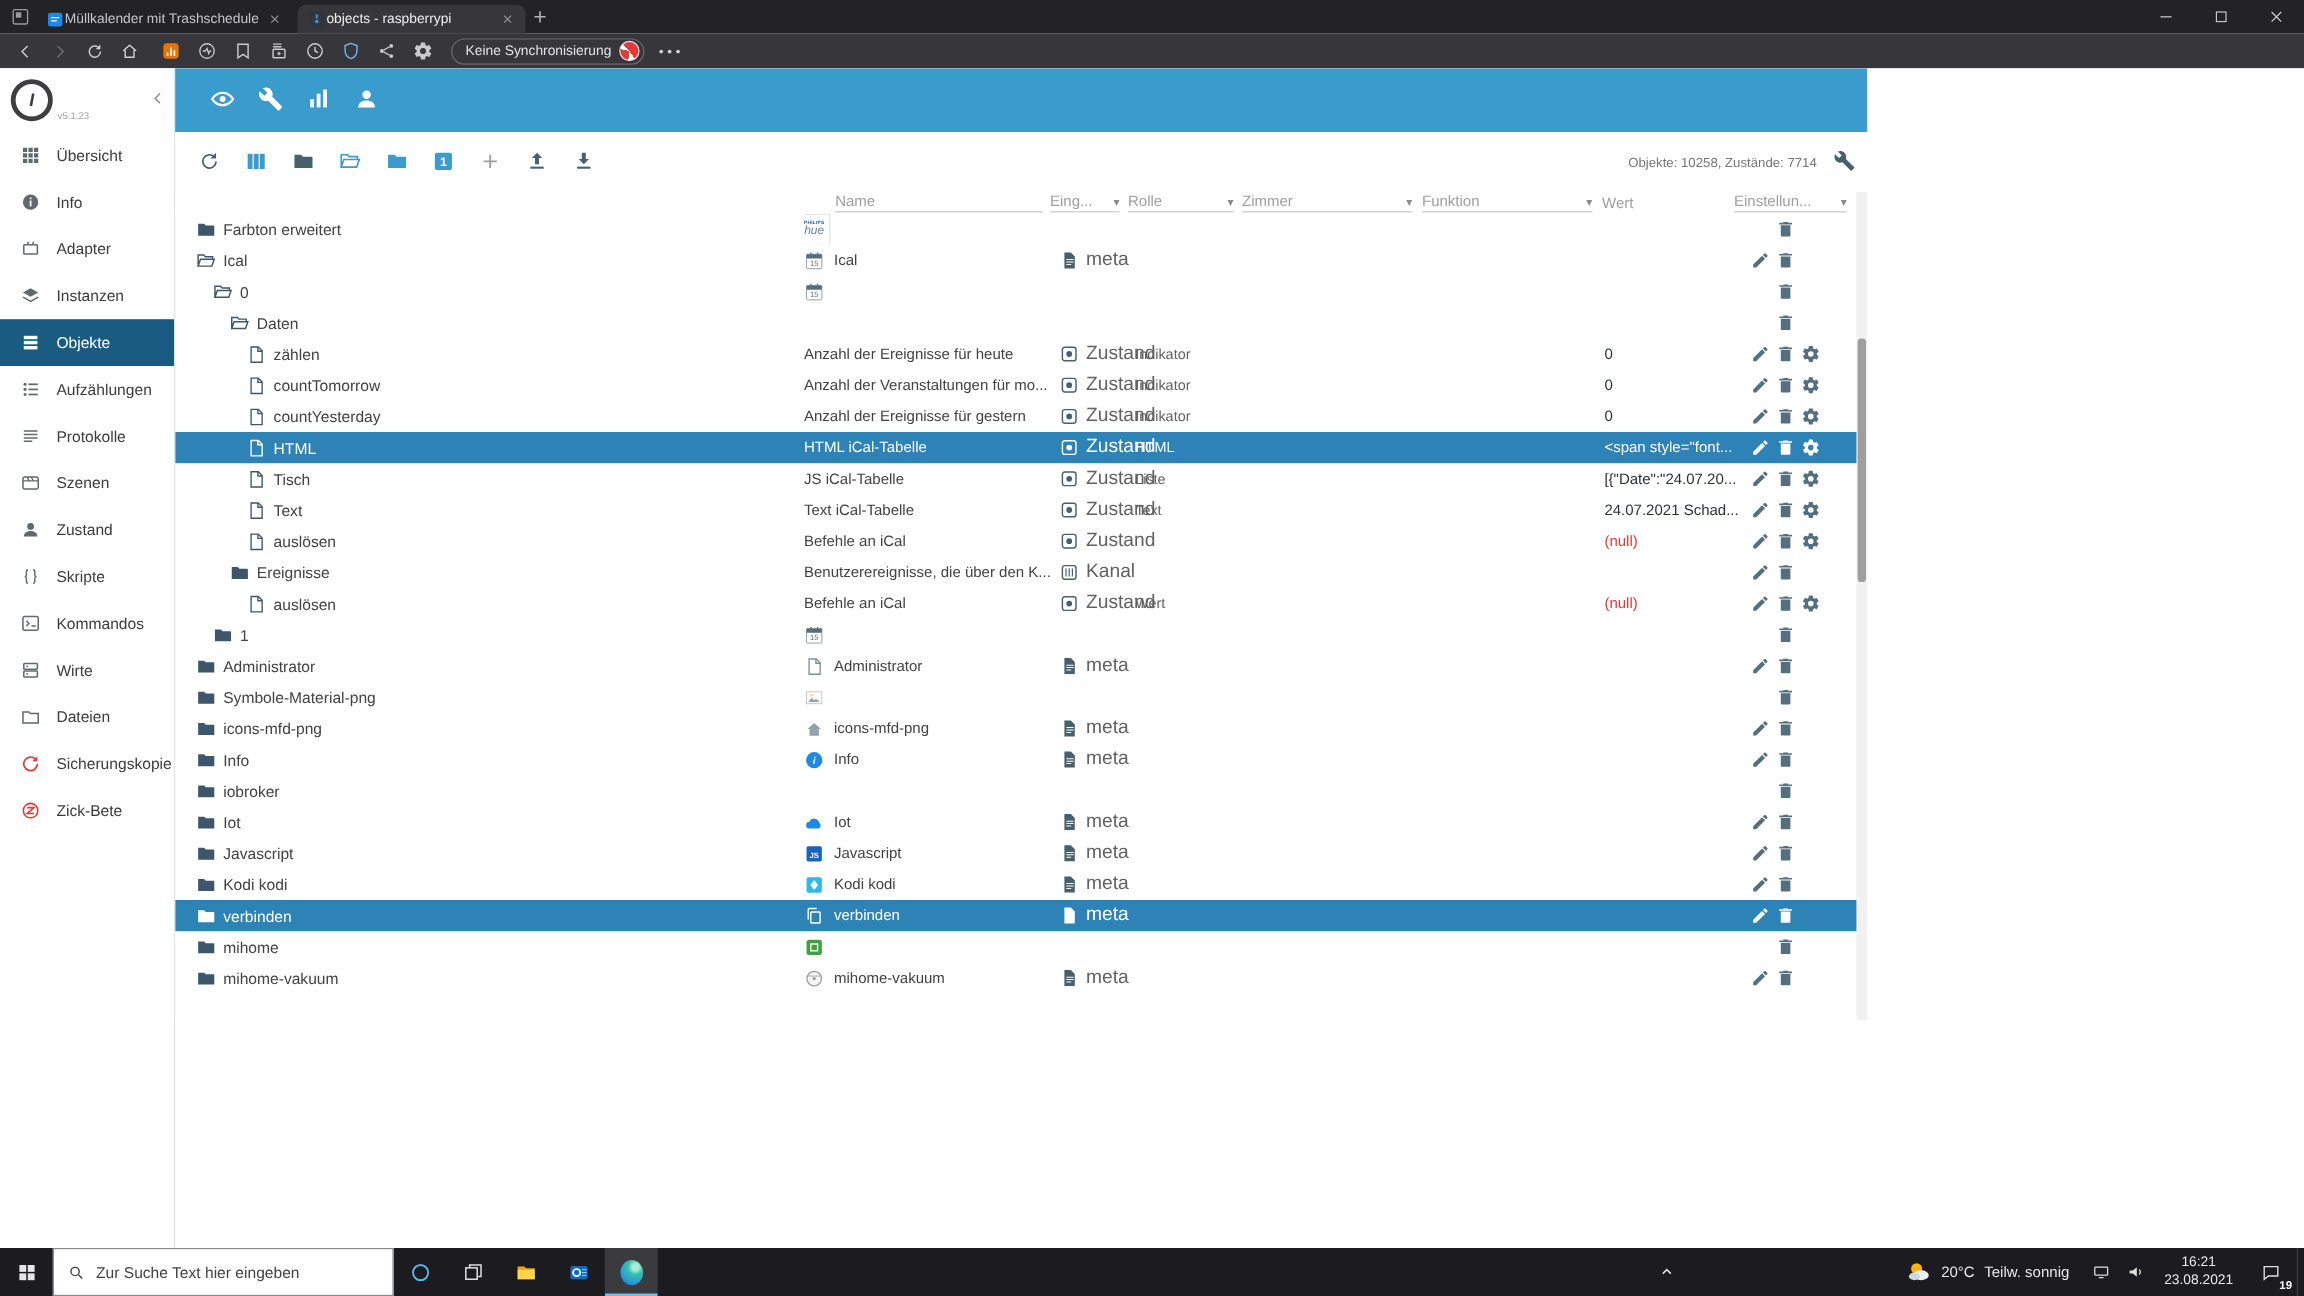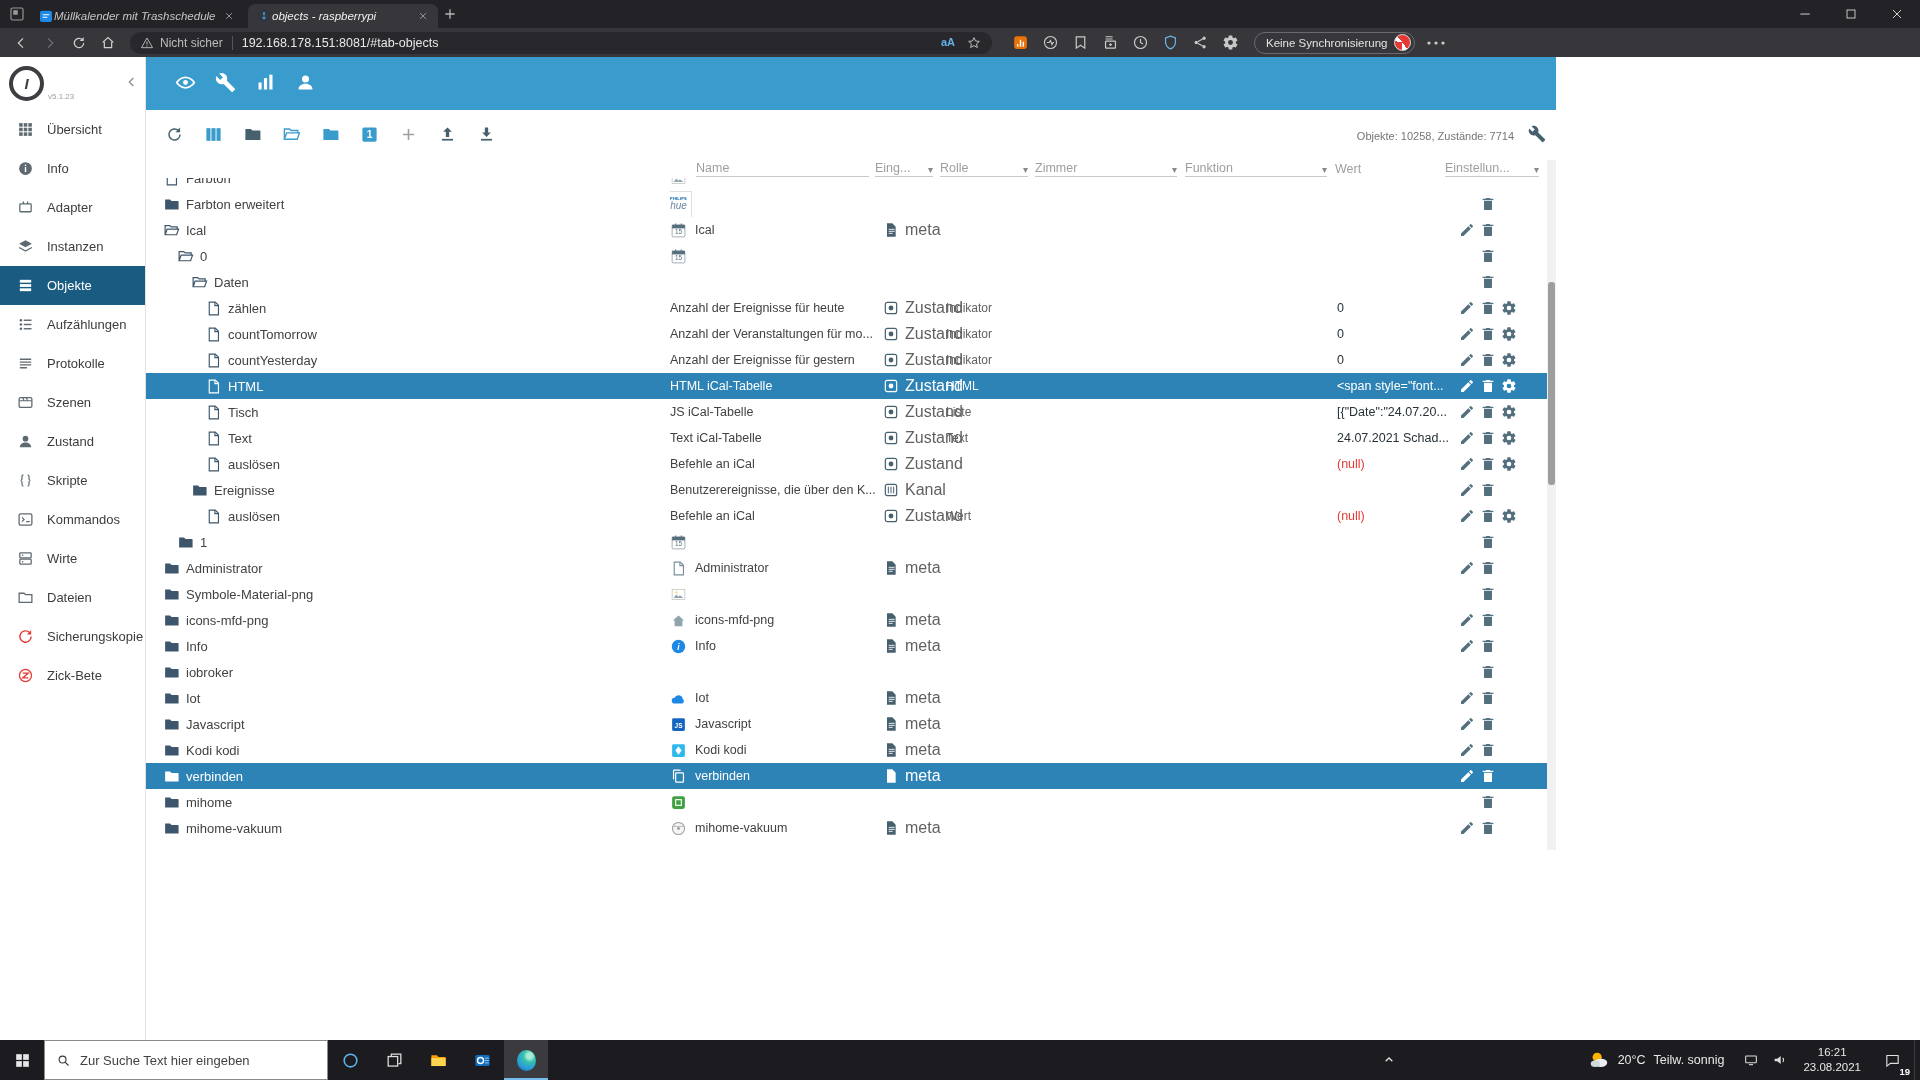--- a/index.html
+++ b/index.html
@@ -11,21 +11,21 @@
   .ic svg{width:100%;height:100%;display:block;}
   .c-dark{color:#46606e;} .c-blue{color:var(--primary);} .c-gray{color:#9e9e9e;}
   .ic-red{color:var(--danger) !important;}
 
   
   .titlebar{position:absolute;left:0;top:0;width:1920px;height:28px;background:#232327;}
   .win-ic{position:absolute;left:8px;top:5px;width:18px;height:18px;color:#9a9a9a;}
   .tab{position:absolute;top:4px;height:24px;border-radius:7px 7px 0 0;display:flex;align-items:center;
        padding:0 8px;font-size:11.5px;color:#c6c6c6;background:transparent;cursor:default;}
   .tab.active{background:#37373b;color:#efefef;}
-  .tab-title{overflow:hidden;white-space:nowrap;flex:1;font-style:italic;}
+  .tab-title{overflow:hidden;white-space:nowrap;flex:1;}
   .tab-close{width:14px;height:14px;margin-left:6px;color:#9a9a9a;}
   .newtab{position:absolute;left:442px;top:6px;width:16px;height:16px;color:#b5b5b5;}
   .win-controls{position:absolute;right:0;top:0;height:28px;display:flex;}
   .wc{width:46px;height:28px;display:flex;align-items:center;justify-content:center;color:#cfcfcf;}
 
   
   .navbar{position:absolute;left:0;top:28px;width:1920px;height:29px;background:#37373b;
           display:flex;align-items:center;padding:0 6px;}
   .nav-btn{width:29px;height:25px;display:flex;align-items:center;justify-content:center;color:#cfcfcf;}
   .nav-btn.dim{color:#717175;}
@@ -232,42 +232,20 @@
           </span>
         </span>
         <span class="nav-btn ">
           <span class="ic ">
             <svg viewBox="0 0 24 24">
               <path d="M4 11l8-7 8 7M6.5 10v9h11v-9" fill="none" stroke="currentColor" stroke-width="1.8"></path>
             </svg>
           </span>
         </span>
       </span>
-    <div class="addr">
-      <span class="warn ic">
-          <svg viewBox="0 0 24 24">
-            <path d="M12 3.5L2.5 20h19z" fill="none" stroke="currentColor" stroke-width="1.6"></path>
-            <rect x="11.1" y="9.5" width="1.8" height="5" fill="currentColor"></rect>
-            <rect x="11.1" y="16.2" width="1.8" height="1.8" fill="currentColor"></rect>
-          </svg>
-        </span>
-      <span class="addr-warning">Nicht sicher</span>
-      <span class="addr-sep"></span>
-      <span class="addr-url">192.168.178.151:8081/#tab-objects</span>
-      <span class="addr-right" id="addr-inline">
-          <span class="ic" style="color:#bdbdbd">
-            <span class="translate-ic">aA</span>
-          </span>
-          <span class="ic" style="color:#bdbdbd">
-            <svg viewBox="0 0 24 24">
-              <path d="M12 4l2.4 5 5.6.6-4.2 3.7 1.2 5.5-5-2.9-5 2.9 1.2-5.5L4 9.6l5.6-.6z" fill="none" stroke="currentColor" stroke-width="1.5"></path>
-            </svg>
-          </span>
-        </span>
-    </div>
     <span class="ext-strip" id="ext-icons">
         <span class="ic">
           <svg viewBox="0 0 24 24">
             <rect x="3" y="3" width="18" height="18" rx="4" fill="#e8710a"></rect>
             <path d="M8 14v4M12 8v10M16 11v7" stroke="#fff" stroke-width="2"></path>
           </svg>
         </span>
         <span class="ic">
           <svg viewBox="0 0 24 24">
             <circle cx="12" cy="12" r="8.5" fill="none" stroke="currentColor" stroke-width="1.6"></circle>
@@ -613,40 +591,20 @@
     <span>Wert</span>
 
   </span>
         <span class="col " style="left:1299px;width:94px">
     <span>Einstellun...</span>
     <span class="caret">▾</span>
   </span>
       </div>
 
     <div class="rows" id="rows">
-        <div class="row " style="margin-top:-13px">
-          <span class="cell cell-id" style="left:17px">
-            <span class="ic ">
-              <svg viewBox="0 0 24 24">
-                <path d="M6 3h8.5L19 7.5V21H6z" fill="none" stroke="currentColor" stroke-width="1.6"></path>
-                <path d="M14 3v5h5" fill="none" stroke="currentColor" stroke-width="1.6"></path>
-              </svg>
-            </span>
-            <span>Farbton</span>
-          </span>
-          <span class="cell name">
-            <span class="ic ">
-              <svg viewBox="0 0 24 24">
-                <rect x="3" y="5" width="18" height="14" fill="#fff" stroke="#bdbdbd"></rect>
-                <path fill="#90a4ae" d="M5 17l4-5 3 3 2-2 5 4z"></path>
-                <circle cx="9" cy="9" r="1.5" fill="#ffd54f"></circle>
-              </svg>
-            </span>
-          </span>
-        </div>
         <div class="row ">
           <span class="cell cell-id" style="left:17px">
             <span class="ic ">
               <svg viewBox="0 0 24 24">
                 <path fill="currentColor" d="M3 5h7l2 2h9a1 1 0 0 1 1 1v11H3z"></path>
               </svg>
             </span>
             <span>Farbton erweitert</span>
           </span>
           <span class="cell name">

